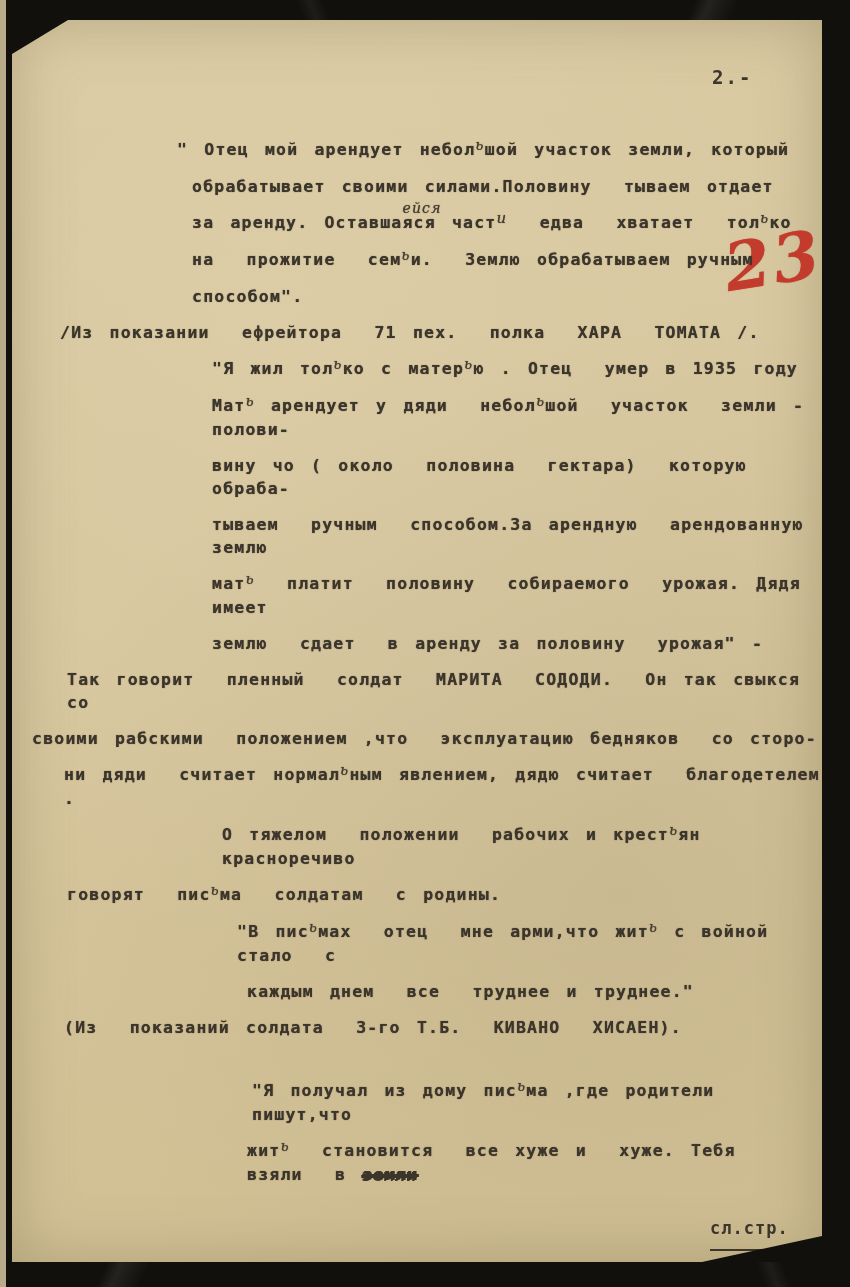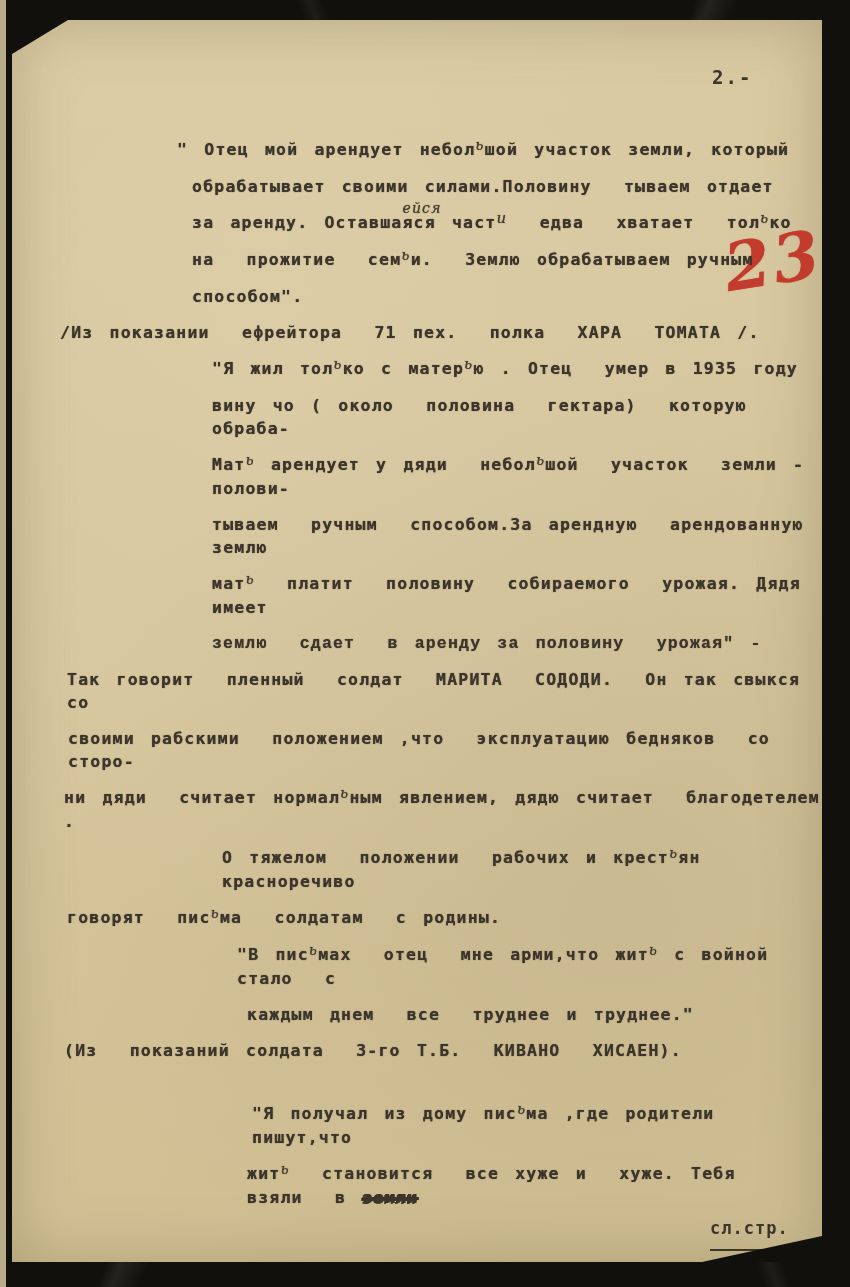--- a/index.html
+++ b/index.html
@@ -79,27 +79,27 @@
   <div class="page-number">2.-</div>
   <div class="margin-number">234</div>
   <div class="doc-body">
       <div class="line" style="margin-left: 165px;"><span class="seg-t">" Отец мой арендует небол</span><span class="seg-hw">ь</span><span class="seg-t">шой участок земли, который</span></div>
       <div class="line" style="margin-left: 180px;"><span class="seg-t">обрабатывает своими силами.Половину  тываем отдает</span></div>
       <div class="line" style="margin-left: 180px;"><span class="seg-t">за аренду. Оставша</span><span class="seg-sup">ейся</span><span class="seg-t">яся част</span><span class="seg-hw">и</span><span class="seg-t">  едва  хватает  тол</span><span class="seg-hw">ь</span><span class="seg-t">ко</span></div>
       <div class="line" style="margin-left: 180px;"><span class="seg-t">на  прожитие  сем</span><span class="seg-hw">ь</span><span class="seg-t">и.  Землю обрабатываем ручным</span></div>
       <div class="line" style="margin-left: 180px;"><span class="seg-t">способом".</span></div>
       <div class="line" style="margin-left: 48px;"><span class="seg-t">/Из показании  ефрейтора  71 пех.  полка  ХАРА  ТОМАТА /.</span></div>
       <div class="line" style="margin-left: 200px;"><span class="seg-t">"Я жил тол</span><span class="seg-hw">ь</span><span class="seg-t">ко с матер</span><span class="seg-hw">ь</span><span class="seg-t">ю . Отец  умер в 1935 году</span></div>
+      <div class="line" style="margin-left: 200px;"><span class="seg-t">Мат</span><span class="seg-hw">ь</span><span class="seg-t"> арендует у дяди  небол</span><span class="seg-hw">ь</span><span class="seg-t">шой  участок  земли - полови-</span></div>
       <div class="line" style="margin-left: 200px;"><span class="seg-t">вину чо ( около  половина  гектара)  которую  обраба-</span></div>
-      <div class="line" style="margin-left: 200px;"><span class="seg-t">Мат</span><span class="seg-hw">ь</span><span class="seg-t"> арендует у дяди  небол</span><span class="seg-hw">ь</span><span class="seg-t">шой  участок  земли - полови-</span></div>
       <div class="line" style="margin-left: 200px;"><span class="seg-t">тываем  ручным  способом.За арендную  арендованную  землю</span></div>
       <div class="line" style="margin-left: 200px;"><span class="seg-t">мат</span><span class="seg-hw">ь</span><span class="seg-t">  платит  половину  собираемого  урожая. Дядя имеет</span></div>
-      <div class="line" style="margin-left: 200px; font-family: Liberation Mono, monospace;"><span class="seg-t">землю  сдает  в аренду за половину  урожая" -</span></div>
+      <div class="line" style="margin-left: 200px;"><span class="seg-t">землю  сдает  в аренду за половину  урожая" -</span></div>
       <div class="line" style="margin-left: 55px;"><span class="seg-t">Так говорит  пленный  солдат  МАРИТА  СОДОДИ.  Он так свыкся  со</span></div>
-      <div class="line" style="margin-left: 56px;"><span class="seg-t">своими рабскими  положением ,что  эксплуатацию бедняков  со сторо-</span></div>
+      <div class="line" style="margin-left: 20px;"><span class="seg-t">своими рабскими  положением ,что  эксплуатацию бедняков  со сторо-</span></div>
       <div class="line" style="margin-left: 52px;"><span class="seg-t">ни дяди  считает нормал</span><span class="seg-hw">ь</span><span class="seg-t">ным явлением, дядю считает  благодетелем .</span></div>
       <div class="line" style="margin-left: 210px;"><span class="seg-t">О тяжелом  положении  рабочих и крест</span><span class="seg-hw">ь</span><span class="seg-t">ян красноречиво</span></div>
       <div class="line" style="margin-left: 55px;"><span class="seg-t">говорят  пис</span><span class="seg-hw">ь</span><span class="seg-t">ма  солдатам  с родины.</span></div>
       <div class="line" style="margin-left: 225px;"><span class="seg-t">"В пис</span><span class="seg-hw">ь</span><span class="seg-t">мах  отец  мне арми,что жит</span><span class="seg-hw">ь</span><span class="seg-t"> с войной стало  с</span></div>
       <div class="line" style="margin-left: 235px;"><span class="seg-t">каждым днем  все  труднее и труднее."</span></div>
       <div class="line" style="margin-left: 52px;"><span class="seg-t">(Из  показаний солдата  3-го Т.Б.  КИВАНО  ХИСАЕН).</span></div>
       <div class="line" style="margin-left: 240px; margin-top: 40px;"><span class="seg-t">"Я получал из дому пис</span><span class="seg-hw">ь</span><span class="seg-t">ма ,где родители  пишут,что</span></div>
       <div class="line" style="margin-left: 235px;"><span class="seg-t">жит</span><span class="seg-hw">ь</span><span class="seg-t">  становится  все хуже и  хуже. Тебя  взяли  в </span><span class="seg-st">земли</span></div>
     </div>
   <div class="footer-next">сл.стр.</div>

